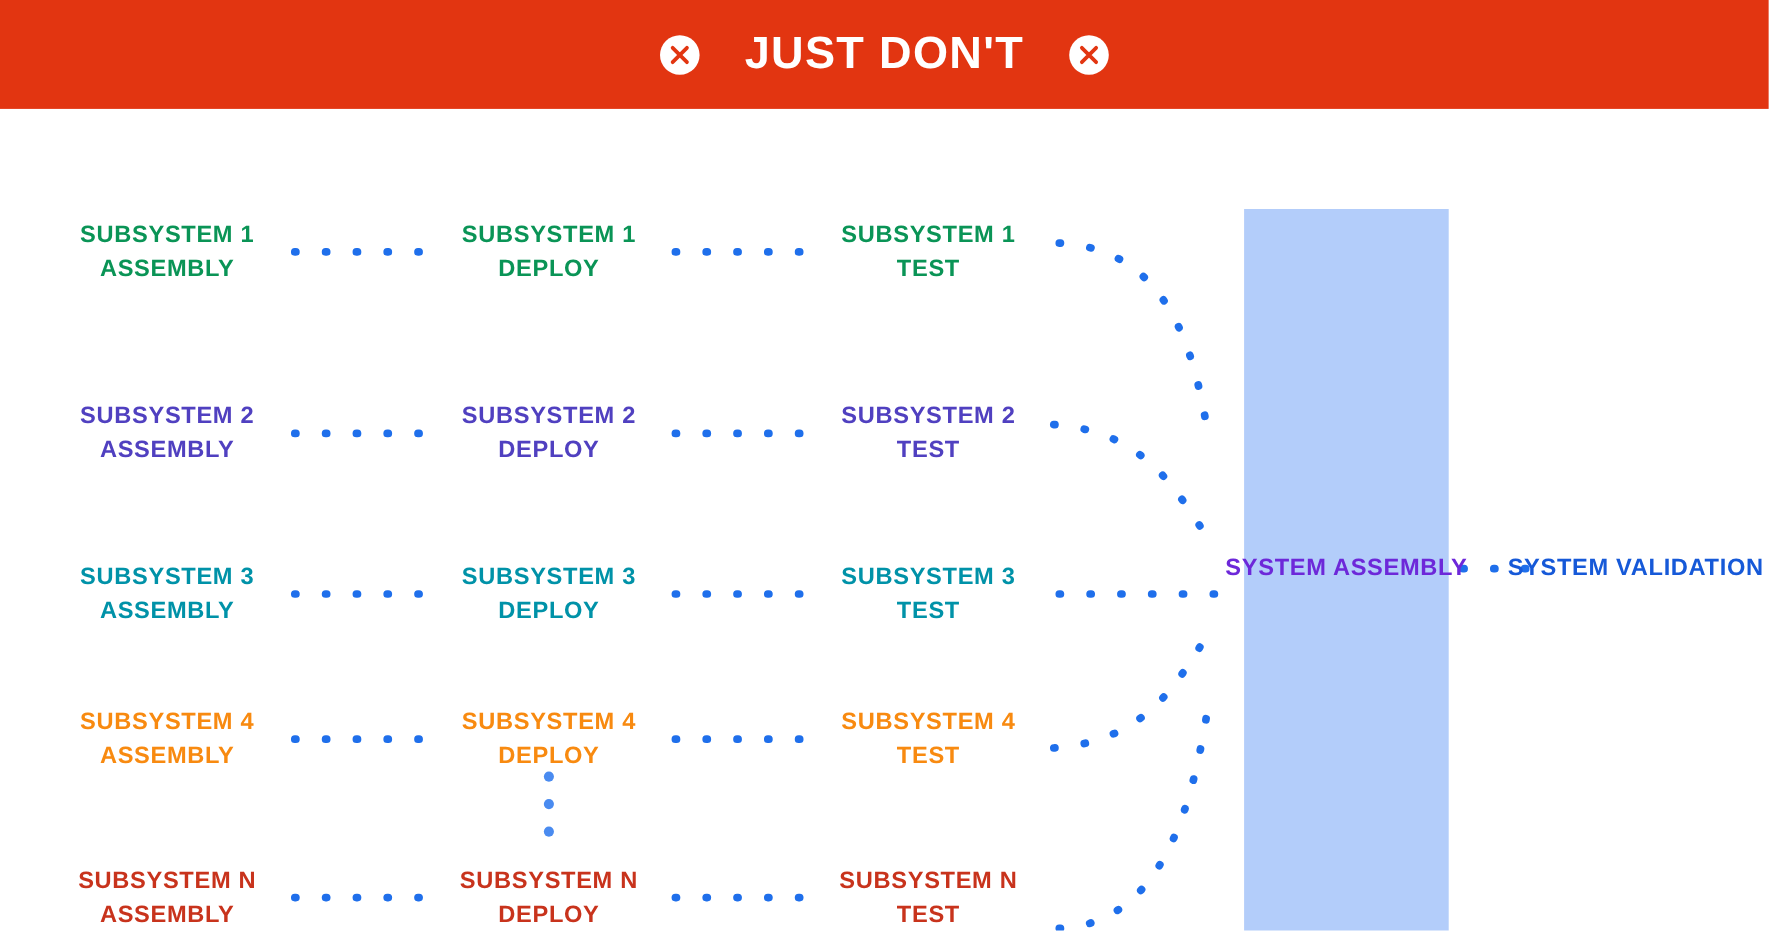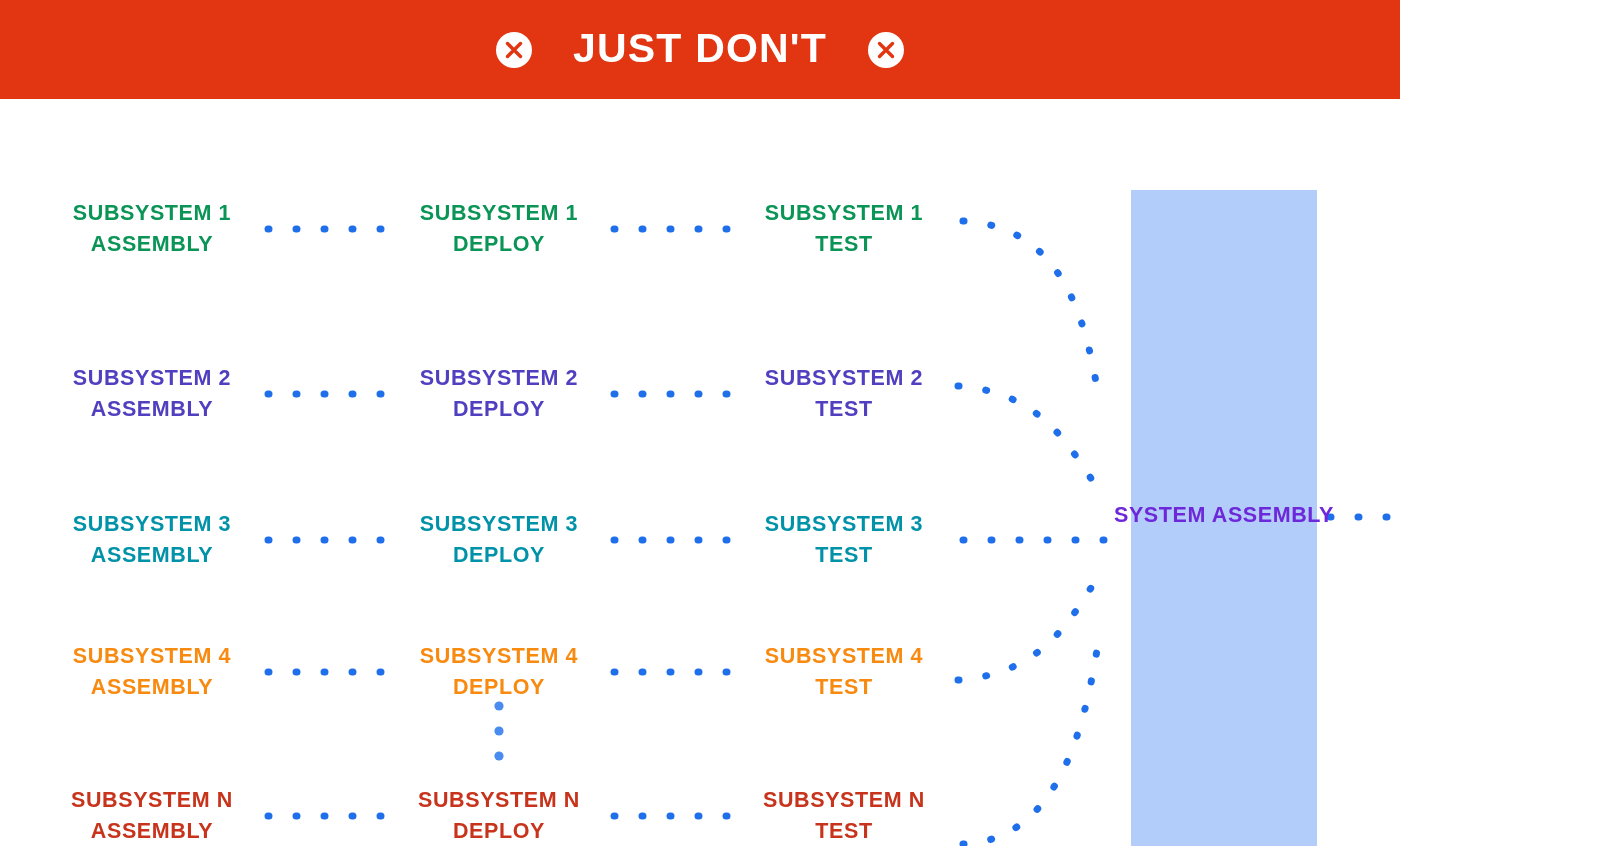--- a/index.html
+++ b/index.html
@@ -19,21 +19,21 @@
     width: 1608px;
     height: 846px;
     background: #ffffff;
   }
 
   
   .banner {
     position: absolute;
     left: 0;
     top: 0;
-    width: 1400px;
+    width: 1608px;
     height: 99px;
     background: #e23511;
     display: flex;
     align-items: center;
     justify-content: center;
     gap: 40px;
   }
   .banner-title {
     color: #ffffff;
     font-size: 41px;
@@ -225,15 +225,19 @@
     </div>
     <div class="node" style="left:844px; top:702px; color:#c8331c;">
       <span>SUBSYSTEM N</span>
       <span class="l2">TEST</span>
     </div>
 
     <div class="sys-box-label">
       <span>SYSTEM</span>
       <span class="l2">ASSEMBLY</span>
     </div>
+    <div class="sys-val-label">
+      <span>SYSTEM</span>
+      <span class="l2">VALIDATION</span>
+    </div>
 
   </div>
 </div>
 
 </body></html>

